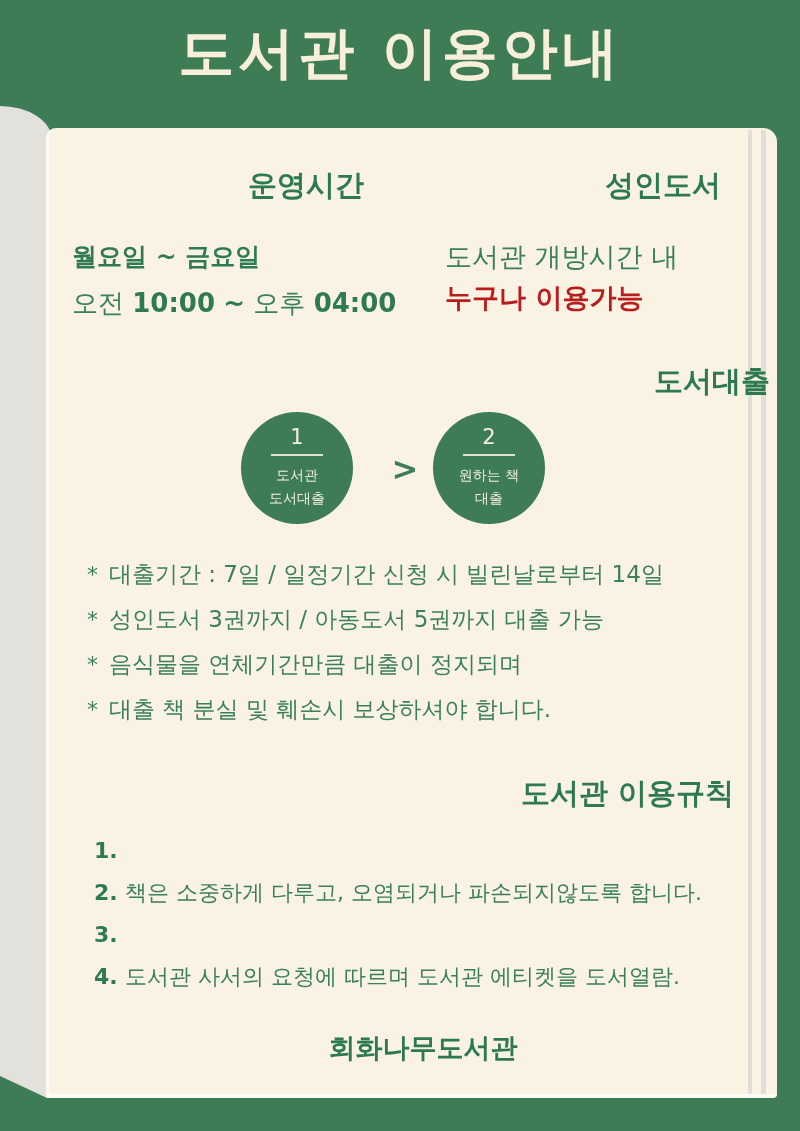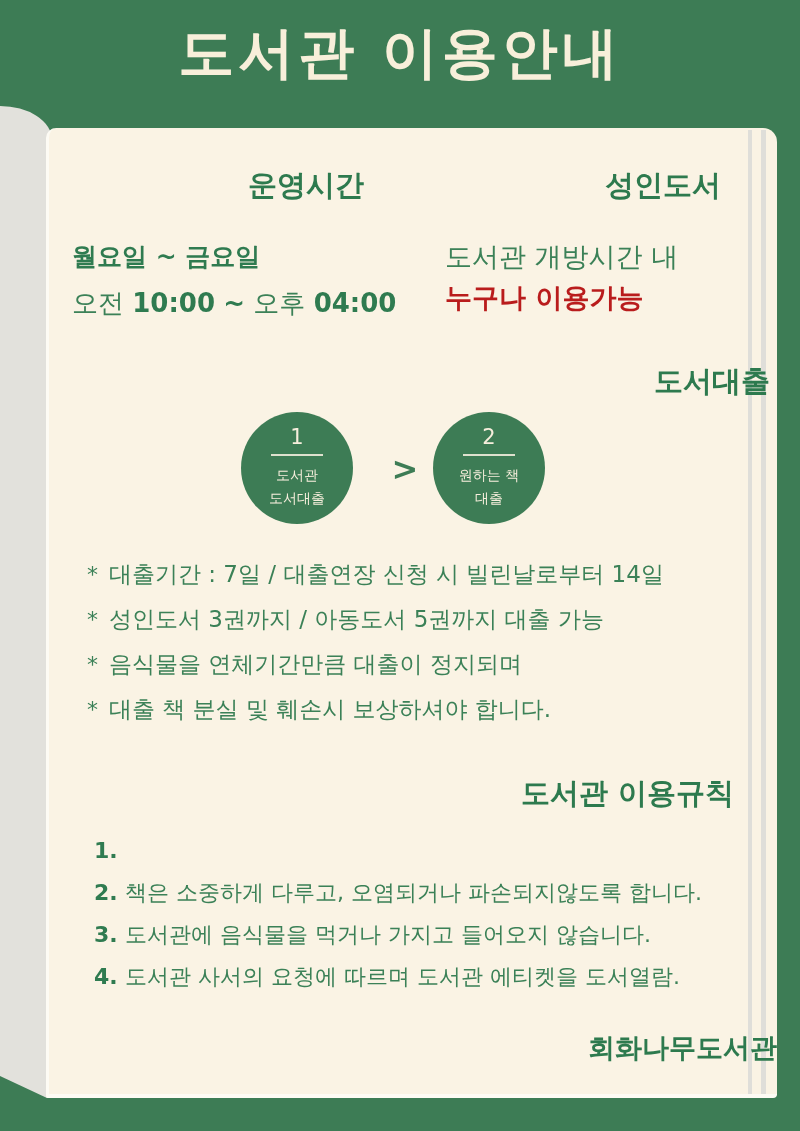--- a/index.html
+++ b/index.html
@@ -78,21 +78,21 @@
   .note-row{display:flex;height:45px;line-height:45px;white-space:nowrap;}
   .note-row .mark{flex:0 0 22px;width:22px;font-size:22px;}
   
   .rules{position:absolute;left:45px;top:706px;color:#3B8157;font-size:22px;}
   .rule-item{display:flex;margin-bottom:8px;line-height:34px;}
   .rule-item .num{flex:0 0 31px;width:31px;font-weight:900;color:#2F7B50;}
   .rule-item .l2:empty{display:none;}
   
   .page-footer{
     position:absolute;left:0;right:0;top:902px;
-    text-align:right;font-size:27px;font-weight:900;color:#2D7A4E;padding-left:20px;
+    text-align:center;font-size:27px;font-weight:900;color:#2D7A4E;padding-left:20px;
   }
 </style>
 </head>
 <body>
 
 <div class="poster">
 
   <div class="title">도서관 이용안내</div>
 
   <div class="under-page"></div>
@@ -141,21 +141,21 @@
     <div class="step-circle c2">
       <div class="step-num">2</div>
       <div class="step-divider"></div>
       <div class="step-label">원하는 책</div>
       <div class="step-label">대출</div>
     </div>
 
     <div class="notes">
       <div class="note-row">
         <span class="mark">*</span>
-        <span>대출기간 : 7일 / 대출연장 신청 시 빌린날로부터 14일</span>
+        <span>대출기간 : 7일 / 일정기간 신청 시 빌린날로부터 14일</span>
       </div>
       <div class="note-row">
         <span class="mark">*</span>
         <span>성인도서 3권까지 / 아동도서 5권까지 대출 가능</span>
       </div>
       <div class="note-row">
         <span class="mark">*</span>
         <span>음식물을 연체기간만큼 대출이 정지되며</span>
       </div>
       <div class="note-row">
@@ -175,24 +175,20 @@
       </div>
       <div class="rule-item">
         <span class="num">2.</span>
         <span>
           <div class="l1">책은 소중하게 다루고, 오염되거나 파손되지않도록 합니다.</div>
 
         </span>
       </div>
       <div class="rule-item">
         <span class="num">3.</span>
-        <span>
-          <div class="l1">도서관에 음식물을 먹거나 가지고 들어오지 않습니다.</div>
-
-        </span>
       </div>
       <div class="rule-item">
         <span class="num">4.</span>
         <span>
           <div class="l1">도서관 사서의 요청에 따르며 도서관 에티켓을 도서열람.</div>
 
         </span>
       </div>
     </div>
 

